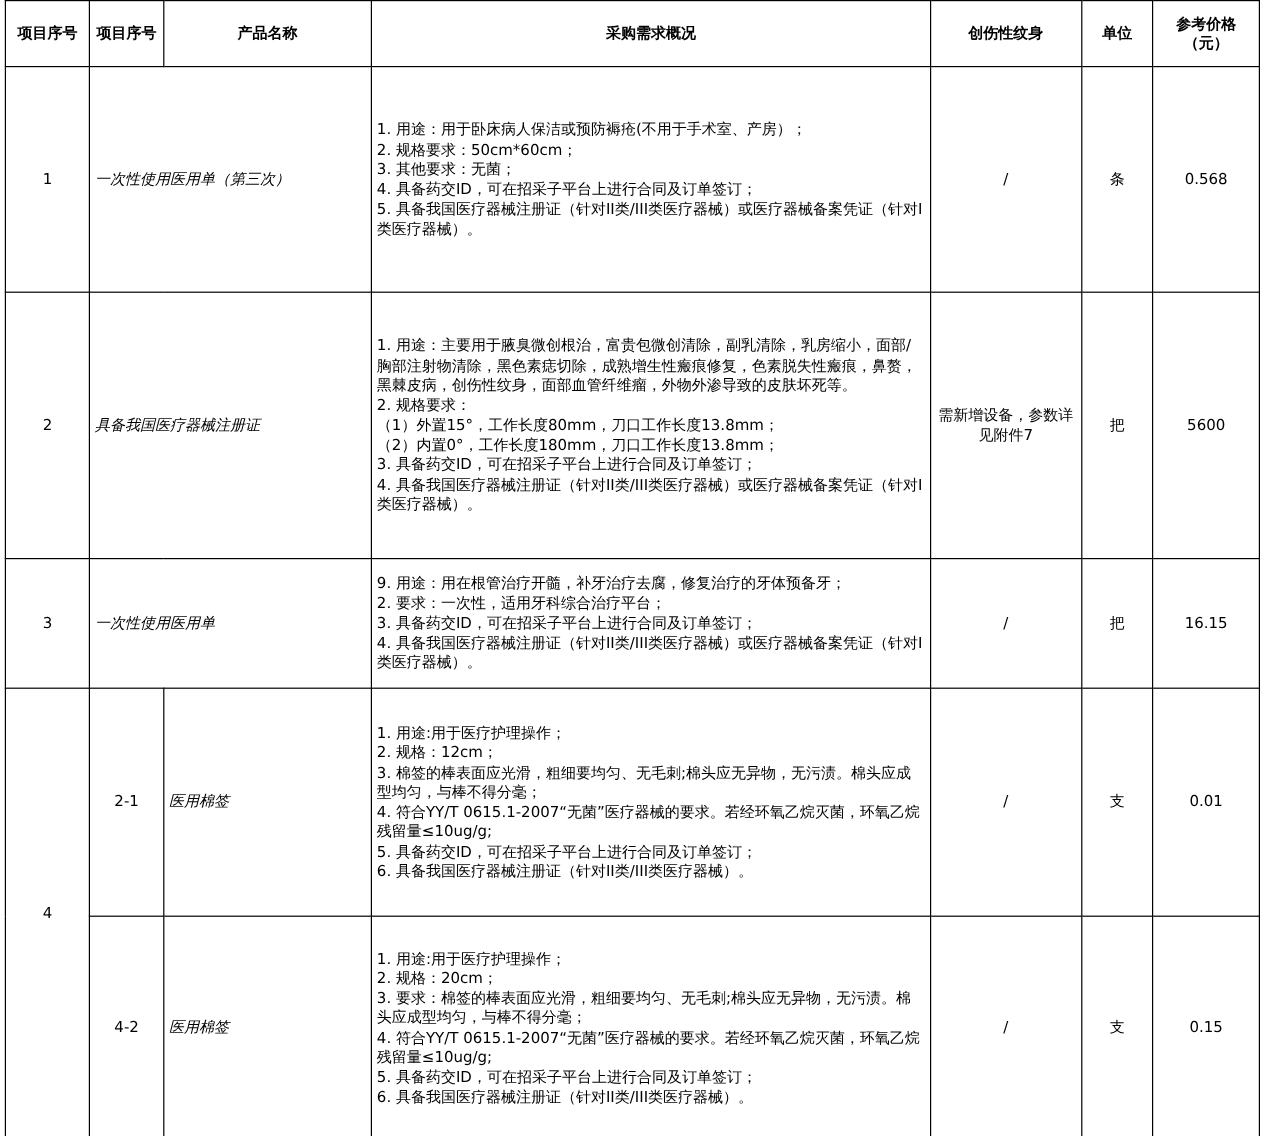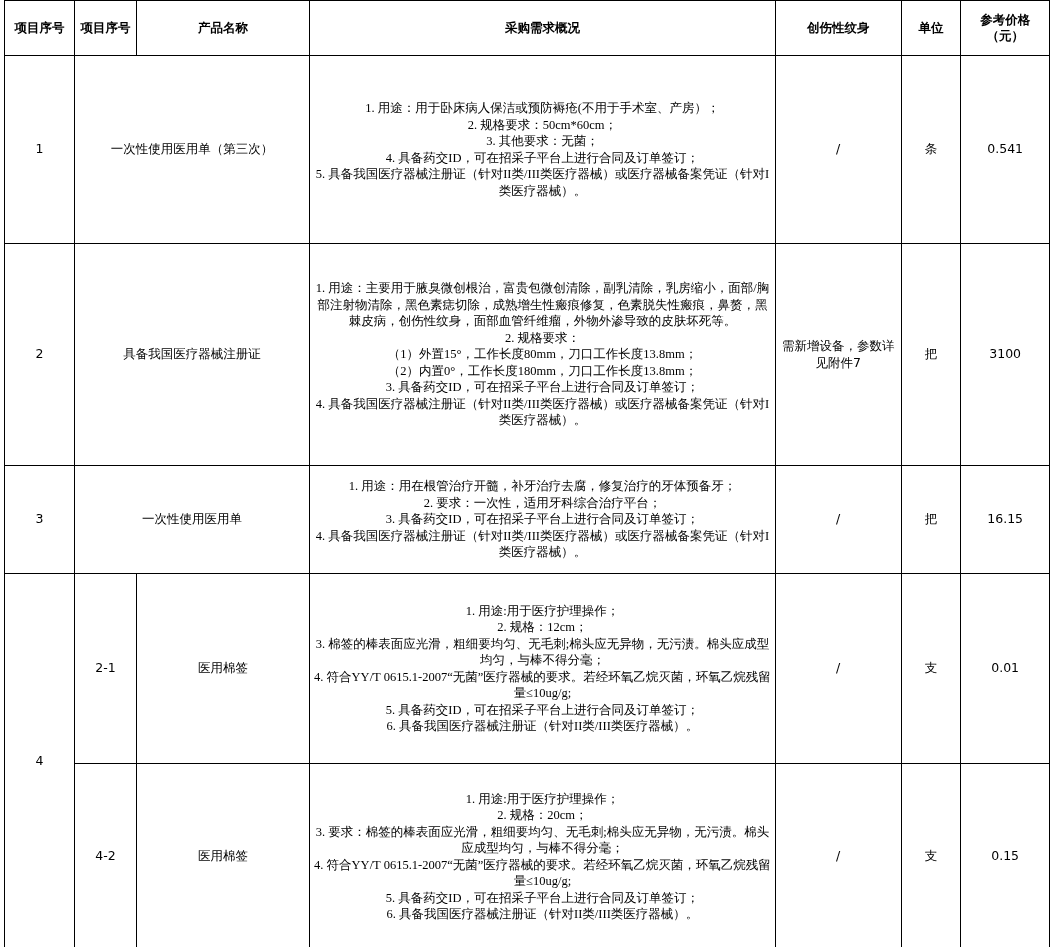--- a/index.html
+++ b/index.html
@@ -34,27 +34,27 @@
   thead th {
     text-align: center;
     font-weight: bold;
     height: 50px;
     padding: 2px 6px;
   }
   td.c-idx, td.c-sub, td.c-unit, td.c-dev, td.c-price {
     text-align: center;
   }
   td.c-name {
-    text-align: center;
+    text-align: left;
+    font-style: italic;
   }
   td.c-desc {
-    text-align: center;
+    text-align: left;
     white-space: pre-line;
     padding: 6px 8px;
-    font-family: Liberation Serif, serif;
   }
   .col1 { width: 68px; }
   .col2 { width: 60px; }
   .col3 { width: 168px; }
   .col4 { width: 452px; }
   .col5 { width: 122px; }
   .col6 { width: 58px; }
   .col7 { width: 86px; }
   td.c-dev { font-size: 12.5px; line-height: 1.35; }
 </style>
@@ -87,39 +87,39 @@
       <tr style="height:188px">
         <td class="c-idx">1</td>
         <td class="c-name" colspan="2">一次性使用医用单（第三次）</td>
         <td class="c-desc">1. 用途：用于卧床病人保洁或预防褥疮(不用于手术室、产房）；
 2. 规格要求：50cm*60cm；
 3. 其他要求：无菌；
 4. 具备药交ID，可在招采子平台上进行合同及订单签订；
 5. 具备我国医疗器械注册证（针对II类/III类医疗器械）或医疗器械备案凭证（针对I类医疗器械）。</td>
         <td class="c-dev">/</td>
         <td class="c-unit">条</td>
-        <td class="c-price">0.541</td>
+        <td class="c-price">0.568</td>
       </tr>
       <tr style="height:222px">
         <td class="c-idx">2</td>
         <td class="c-name" colspan="2">具备我国医疗器械注册证</td>
         <td class="c-desc">1. 用途：主要用于腋臭微创根治，富贵包微创清除，副乳清除，乳房缩小，面部/胸部注射物清除，黑色素痣切除，成熟增生性瘢痕修复，色素脱失性瘢痕，鼻赘，黑棘皮病，创伤性纹身，面部血管纤维瘤，外物外渗导致的皮肤坏死等。
 2. 规格要求：
 （1）外置15°，工作长度80mm，刀口工作长度13.8mm；
 （2）内置0°，工作长度180mm，刀口工作长度13.8mm；
 3. 具备药交ID，可在招采子平台上进行合同及订单签订；
 4. 具备我国医疗器械注册证（针对II类/III类医疗器械）或医疗器械备案凭证（针对I类医疗器械）。</td>
         <td class="c-dev">需新增设备，参数详见附件7</td>
         <td class="c-unit">把</td>
-        <td class="c-price">3100</td>
+        <td class="c-price">5600</td>
       </tr>
       <tr style="height:108px">
         <td class="c-idx">3</td>
         <td class="c-name" colspan="2">一次性使用医用单</td>
-        <td class="c-desc">1. 用途：用在根管治疗开髓，补牙治疗去腐，修复治疗的牙体预备牙；
+        <td class="c-desc">9. 用途：用在根管治疗开髓，补牙治疗去腐，修复治疗的牙体预备牙；
 2. 要求：一次性，适用牙科综合治疗平台；
 3. 具备药交ID，可在招采子平台上进行合同及订单签订；
 4. 具备我国医疗器械注册证（针对II类/III类医疗器械）或医疗器械备案凭证（针对I类医疗器械）。</td>
         <td class="c-dev">/</td>
         <td class="c-unit">把</td>
         <td class="c-price">16.15</td>
       </tr>
       <tr style="height:190px">
         <td class="c-idx" rowspan="2">4</td>
         <td class="c-sub">2-1</td>

